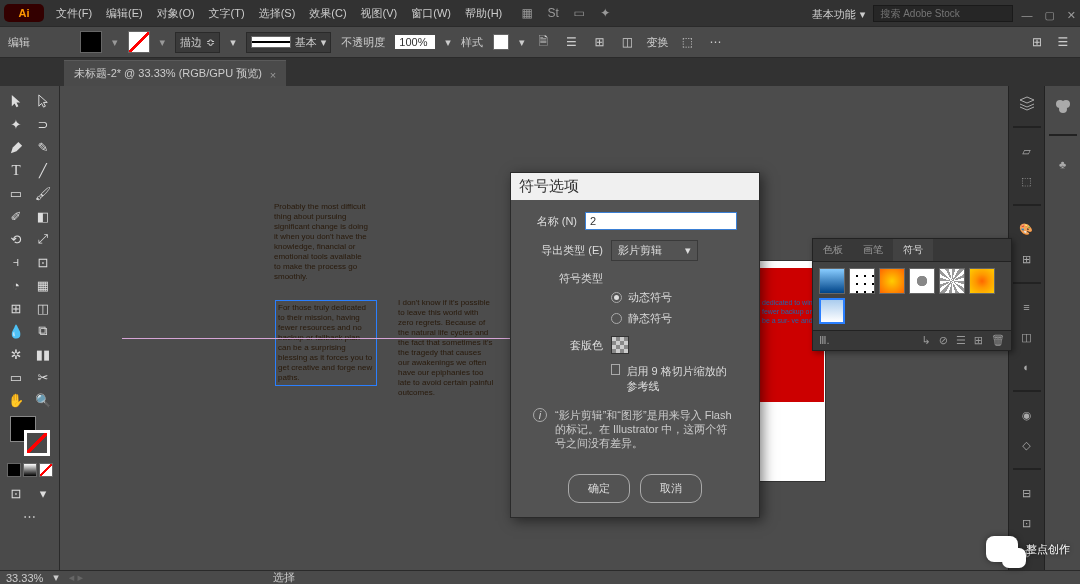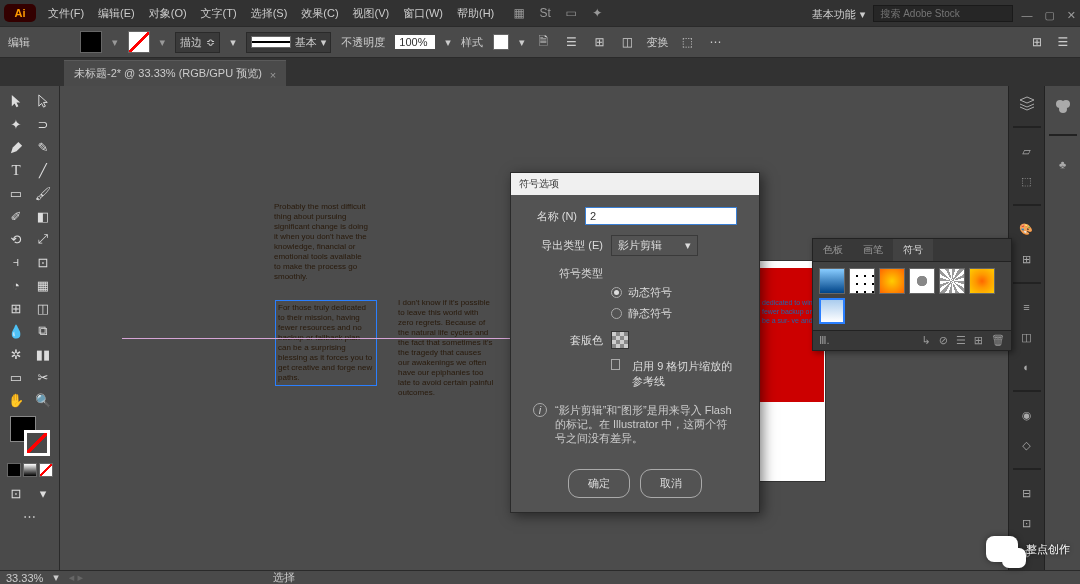--- a/index.html
+++ b/index.html
@@ -1,18 +1,18 @@
 <!DOCTYPE html>
 <html><head>
 <meta charset="utf-8">
 <style>
 *{margin:0;padding:0;box-sizing:border-box;font-family:"Microsoft YaHei",Arial,sans-serif;font-size:11px;user-select:none}
 body{width:1080px;height:584px;background:#323232;overflow:hidden;position:relative}
 .topbar{height:26px;background:#323232;display:flex;align-items:center;padding:0 4px;color:#ccc}
-.ai-logo{width:32px;height:18px;background:#330000;color:#ff9a00;font-weight:bold;font-size:11px;display:flex;align-items:center;justify-content:center;border-radius:5px;margin-right:6px}
+.ai-logo{width:40px;height:18px;background:#330000;color:#ff9a00;font-weight:bold;font-size:11px;display:flex;align-items:center;justify-content:center;border-radius:5px;margin-right:6px}
 .menu{display:flex;gap:2px}
 .menu span{padding:3px 6px;cursor:default}
 .top-right{margin-left:auto;display:flex;align-items:flex-end;gap:8px}
 .search-box{background:#262626;border:1px solid #1a1a1a;padding:2px 6px;color:#888;width:140px;font-size:10px}
 .win-ctrl{display:flex;gap:12px;color:#999;font-size:13px}
 .top-icons{display:flex;gap:8px;color:#999;margin-left:10px}
 .ti{width:18px;height:18px;display:flex;align-items:center;justify-content:center;font-size:12px}
 .ddl{display:flex;align-items:center;gap:4px;color:#ccc;font-size:11px}
 .ctrlbar{height:32px;background:#4a4a4a;border-top:1px solid #2a2a2a;border-bottom:1px solid #2a2a2a;display:flex;align-items:center;padding:0 8px;gap:10px;color:#ccc}
 .swatch{width:22px;height:22px;background:#000;border:1px solid #666}
@@ -41,31 +41,31 @@
 .selected{border:1px solid #2a7fff}
 .red-rect{background:#c00}
 .red-txt{font-size:7px;line-height:9px;color:#26a;position:absolute}
 .right-strip{width:36px;background:#323232;border-left:1px solid #222;display:flex;flex-direction:column;align-items:center;padding:6px 0;gap:8px}
 .rp{width:28px;height:28px;display:flex;align-items:center;justify-content:center;color:#aaa;border:1px solid transparent}
 .rp svg{width:16px;height:16px}
 .rp.sep{height:1px;background:#222;width:28px;margin:4px 0}
 .right-strip2{width:36px;background:#4a4a4a;border-left:1px solid #222;display:flex;flex-direction:column;align-items:center;padding:6px 0;gap:10px}
 .statusbar{position:absolute;bottom:0;left:0;right:0;height:14px;background:#4a4a4a;border-top:1px solid #2a2a2a;display:flex;align-items:center;color:#ccc;font-size:10px;padding:0 6px;gap:10px}
 .dialog{position:absolute;left:510px;top:172px;width:250px;background:#535353;border:1px solid #2a2a2a;box-shadow:3px 3px 12px rgba(0,0,0,.5);color:#ddd}
-.dlg-title{background:#f0f0f0;color:#333;padding:4px 8px;font-size:10px}
+.dlg-title{background:#f0f0f0;color:#333;padding:4px 8px;font-size:15px}
 .dlg-body{padding:12px 22px;font-size:11px}
 .dlg-row{display:flex;align-items:center;gap:8px;margin-bottom:10px}
 .dlg-lbl{width:70px;text-align:right;color:#ddd}
 .dlg-input{flex:1;background:#fff;border:1px solid #3a7fd4;padding:2px 4px;color:#333;height:18px;outline:none}
 .dlg-dd{background:#535353;border:1px solid #3a3a3a;padding:2px 6px;color:#ddd;display:flex;align-items:center;gap:23px}
 .radio{display:flex;align-items:center;gap:6px;margin-left:78px;margin-bottom:6px}
 .radio .r{width:11px;height:11px;border-radius:50%;border:1px solid #aaa;display:flex;align-items:center;justify-content:center}
 .radio .r.on::after{content:"";width:5px;height:5px;border-radius:50%;background:#ddd}
 .checker{width:18px;height:18px;background:conic-gradient(#888 25%,#ccc 0 50%,#888 0 75%,#ccc 0);background-size:8px 8px;border:1px solid #333}
-.chk{display:flex;gap:12px;margin-left:78px;margin-top:4px}
+.chk{display:flex;gap:6px;margin-left:78px;margin-top:4px}
 .chk .c{width:11px;height:11px;border:1px solid #aaa}
 .dlg-info{display:flex;gap:8px;margin-top:14px;font-size:10px;color:#ccc;line-height:14px}
 .dlg-info .i{width:14px;height:14px;border-radius:50%;border:1px solid #aaa;display:flex;align-items:center;justify-content:center;font-style:italic;flex-shrink:0}
 .dlg-btns{display:flex;gap:10px;justify-content:center;padding:12px 0 14px}
 .dlg-btn{width:62px;height:29px;border:1px solid #aaa;border-radius:11px;display:flex;align-items:center;justify-content:center;color:#ddd;cursor:default}
 .panel{position:absolute;left:812px;top:238px;width:200px;background:#424242;border:1px solid #222;box-shadow:2px 2px 6px rgba(0,0,0,.4)}
 .panel-tabs{display:flex;background:#383838;border-bottom:1px solid #222}
 .pt{padding:4px 10px;color:#999;font-size:10px}
 .pt.active{background:#424242;color:#ddd}
 .panel-body{padding:6px;display:flex;flex-wrap:wrap;gap:4px;min-height:60px}

